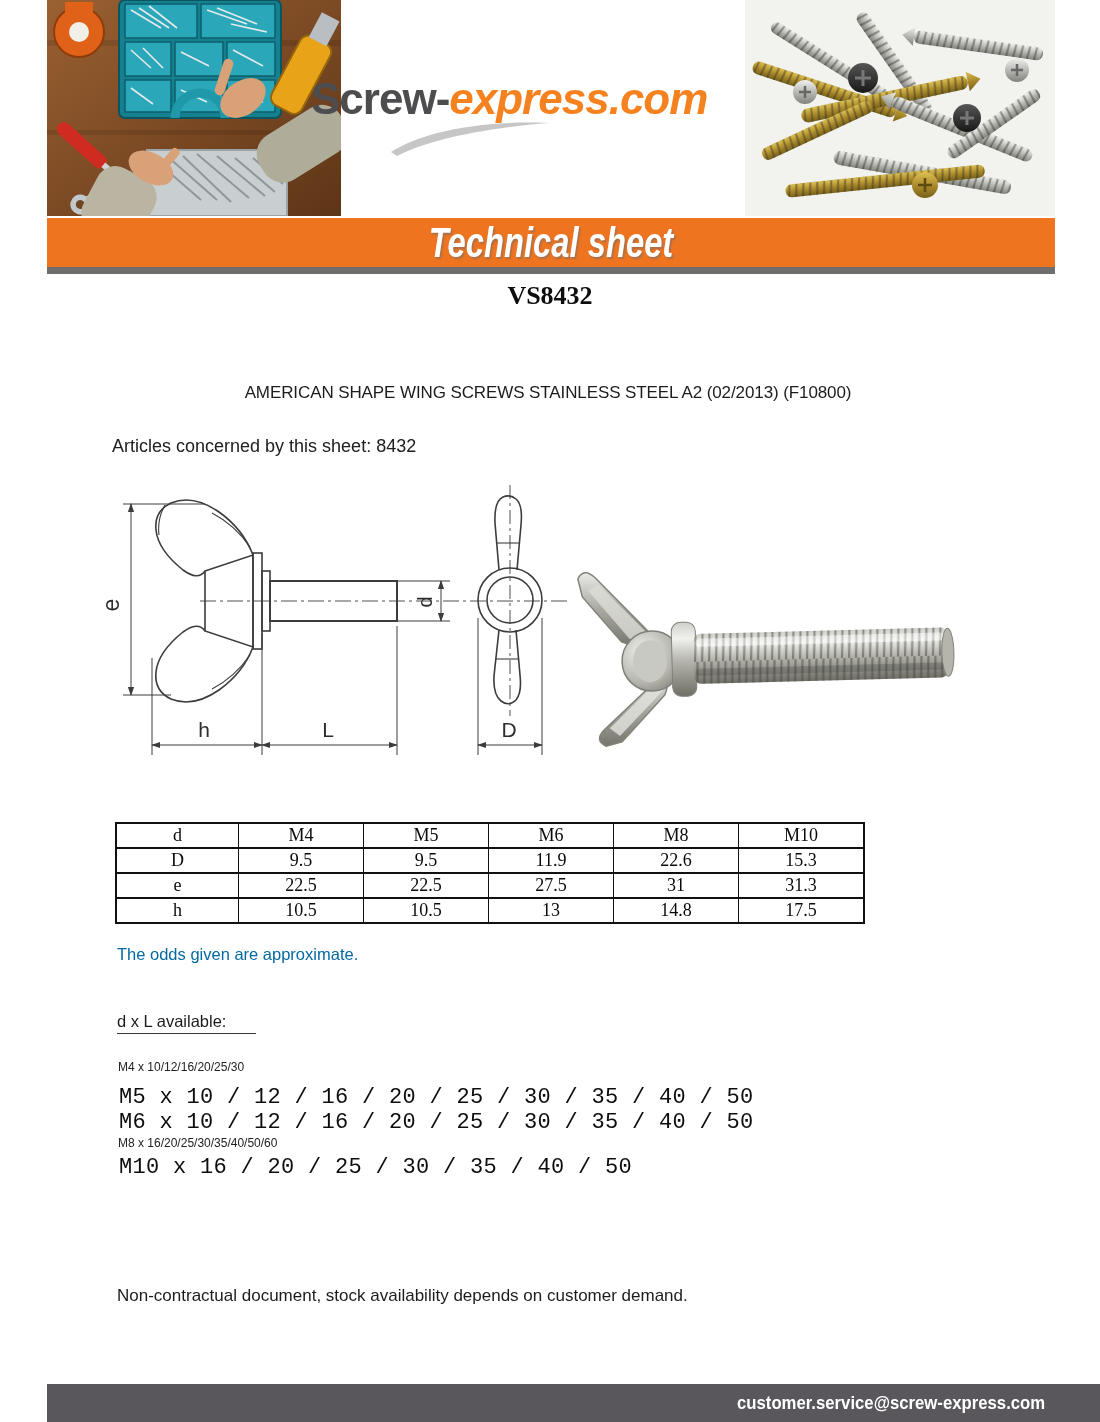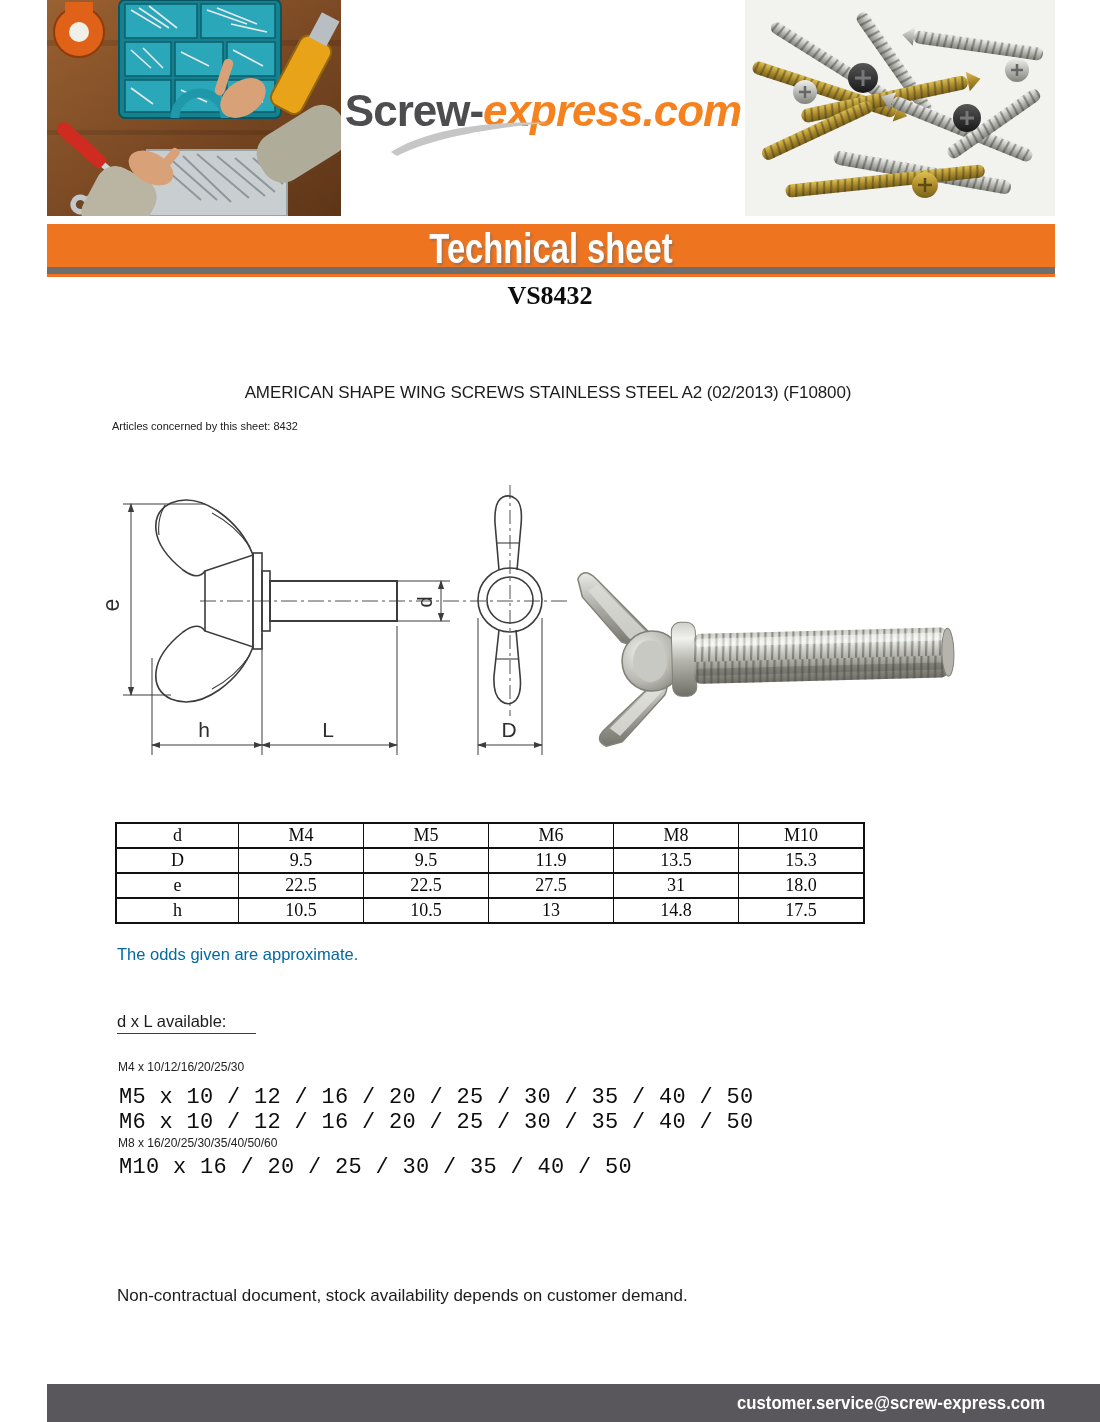--- a/index.html
+++ b/index.html
@@ -4,38 +4,38 @@
 <style>
   html,body{margin:0;padding:0;background:#ffffff;}
   #canvas{position:relative;width:1100px;height:1422px;background:#fff;overflow:hidden;
           font-family:"Liberation Sans",sans-serif;color:#1a1a1a;}
   .abs{position:absolute;}
 
   
   #photo-left{left:47px;top:0;width:294px;height:216px;}
   #photo-right{left:745px;top:0;width:310px;height:216px;}
   #logo-wrap{left:341px;top:0;width:404px;height:216px;}
-  #logo-line{position:absolute;left:-30px;right:-30px;top:74px;text-align:center;white-space:nowrap;
-             font-size:44px;font-weight:bold;letter-spacing:-1px;margin-top:12px;}
+  #logo-line{position:absolute;left:-30px;right:-30px;top:74px;text-align:left;white-space:nowrap;
+             font-size:44px;font-weight:bold;letter-spacing:-1px;}
   #logo-part1{color:var(--logo_gray,#4d4d4f);}
   #logo-part2{color:var(--logo_orange,#f5821f);font-style:italic;}
   #logo-swoosh{position:absolute;left:48px;top:118px;width:165px;height:40px;}
 
   
-  #banner{left:47px;top:224px;width:1008px;height:53px;background:var(--accent_orange,#ee7420);}
+  #banner{left:47px;top:218px;width:1008px;height:53px;background:var(--accent_orange,#ee7420);font-style:italic;}
   #banner-title{display:block;text-align:center;line-height:49px;color:#fff;font-weight:bold;
                 font-size:42px;transform:scaleX(0.78);transform-origin:50% 50%;white-space:nowrap;
                 text-shadow:2px 2px 2px rgba(110,110,110,.55);}
   #gray-strip{left:47px;top:267px;width:1008px;height:7px;background:var(--strip_gray,#6e6e6e);}
 
   
   #product-code{left:0;top:281px;width:1100px;text-align:center;
                 font-family:"Liberation Serif",serif;font-size:26px;font-weight:bold;color:#0d0d0d;}
   #doc-title{left:0;top:335px;width:1096px;text-align:center;font-size:17px;color:#1c1c1c;letter-spacing:-0.1px;margin-top:48px;}
-  #articles-note{left:112px;top:420px;font-size:11px;color:#202020;}
+  #articles-note{left:112px;top:436px;font-size:18px;color:#202020;}
 
   
   #drawing{left:105px;top:483px;width:480px;height:300px;}
   #product-photo{left:560px;top:540px;width:420px;height:240px;}
 
   
   #dims-table{left:115px;top:822px;}
   #dims-table table{border-collapse:collapse;border:2px solid #111;table-layout:fixed;}
   #dims-table td{border:1px solid #111;border-top:2px solid #111;border-bottom:2px solid #111;
                  height:23px;text-align:center;vertical-align:middle;padding:0;
@@ -321,30 +321,30 @@
           <td class="c">M5</td>
           <td class="c">M6</td>
           <td class="c">M8</td>
           <td class="c">M10</td>
         </tr>
         <tr>
           <td class="c0">D</td>
           <td class="c">9.5</td>
           <td class="c">9.5</td>
           <td class="c">11.9</td>
-          <td class="c">13.5</td>
+          <td class="c">22.6</td>
           <td class="c">15.3</td>
         </tr>
         <tr>
           <td class="c0">e</td>
           <td class="c">22.5</td>
           <td class="c">22.5</td>
           <td class="c">27.5</td>
           <td class="c">31</td>
-          <td class="c">18.0</td>
+          <td class="c">31.3</td>
         </tr>
         <tr>
           <td class="c0">h</td>
           <td class="c">10.5</td>
           <td class="c">10.5</td>
           <td class="c">13</td>
           <td class="c">14.8</td>
           <td class="c">17.5</td>
         </tr>
       </tbody>

